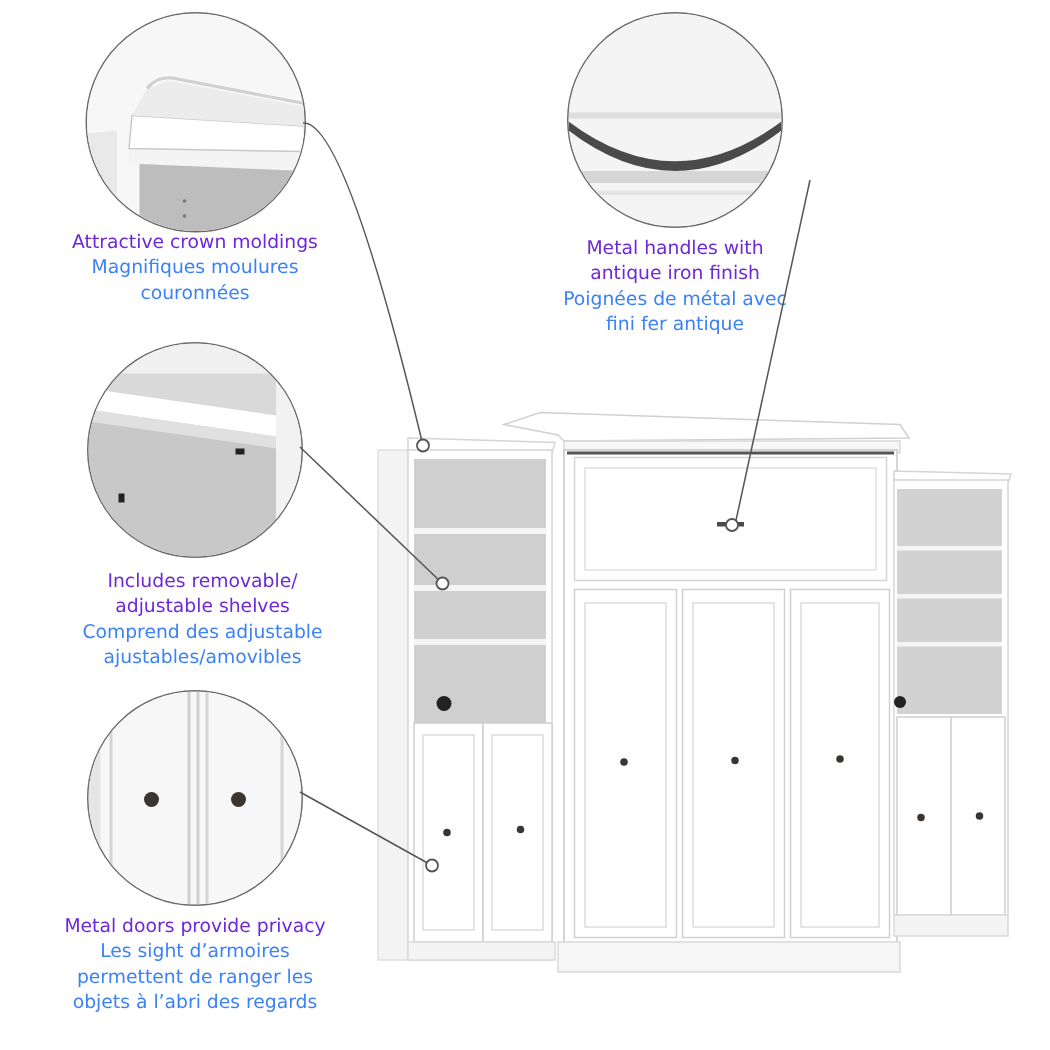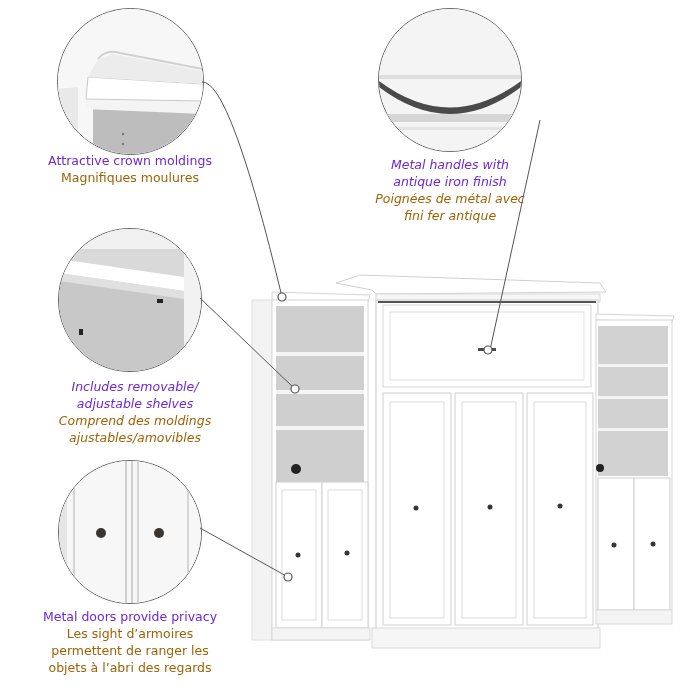--- a/index.html
+++ b/index.html
@@ -1,20 +1,20 @@
 <!DOCTYPE html>
 <html><head>
 <meta charset="utf-8">
 <style>
   html,body{margin:0;padding:0;background:#fff;}
   body{width:700px;height:700px;position:relative;overflow:hidden;font-family:"DejaVu Sans","Liberation Sans",sans-serif;}
   .circle{position:absolute;border-radius:50%;border:1.5px solid #6a6a6a;overflow:hidden;background:#f2f2f2;}
   .caption{position:absolute;text-align:center;line-height:17px;font-size:12.5px;}
   .caption .en{color:#6d28d9;display:block;}
-  .caption .fr{color:#a16207;display:block;}
+  .caption .fr{color:#3b82f6;display:block;}
   svg.overlay{position:absolute;left:0;top:0;}
 </style>
 </head>
 <body>
 
 <div class="circle" style="left:57px;top:8px;width:145px;height:145px;">
   <svg width="145" height="145" viewBox="0 0 145 145">
     <rect x="0" y="0" width="145" height="145" fill="#f7f7f7"></rect>
     <polygon points="0,80 20,78 20,145 0,145" fill="#e9e9e9"></polygon>
     <polygon points="35,100 145,104 145,145 35,145" fill="#bdbdbd"></polygon>
@@ -22,54 +22,55 @@
     <polygon points="30,68 145,75 145,92 28,90" fill="#ffffff" stroke="#c9c9c9" stroke-width="1"></polygon>
     <polygon points="40,50 55,45 145,62 145,75 30,68" fill="#ececec"></polygon>
     <path d="M40,50 Q48,40 62,44 L145,60" stroke="#d0d0d0" fill="none" stroke-width="2"></path>
     <circle cx="65" cy="125" r="1.2" fill="#777"></circle>
     <circle cx="65" cy="135" r="1.2" fill="#777"></circle>
   </svg>
 </div>
 <div class="caption" style="left:20px;top:152px;width:220px;">
   <span class="en">Attractive crown moldings</span>
   <span class="fr">Magnifiques moulures</span>
+  <span class="fr">couronnées</span>
 </div>
 
 <div class="circle" style="left:378px;top:8px;width:142px;height:142px;">
   <svg width="142" height="142" viewBox="0 0 142 142">
     <rect width="142" height="142" fill="#f4f4f4"></rect>
     <rect x="0" y="66" width="142" height="4" fill="#dedede"></rect>
     <path d="M0,72 Q71,125 142,72 L142,78 Q71,132 0,78 Z" fill="#4a4a4a"></path>
     <rect x="0" y="105" width="142" height="8" fill="#d6d6d6"></rect>
     <rect x="0" y="118" width="142" height="3" fill="#e3e3e3"></rect>
   </svg>
 </div>
-<div class="caption" style="left:360px;top:156px;width:180px;font-style:italic;">
+<div class="caption" style="left:360px;top:156px;width:180px;">
   <span class="en">Metal handles with</span>
   <span class="en">antique iron finish</span>
   <span class="fr">Poignées de métal avec</span>
   <span class="fr">fini fer antique</span>
 </div>
 
 <div class="circle" style="left:58px;top:228px;width:142px;height:142px;">
   <svg width="142" height="142" viewBox="0 0 142 142">
     <rect width="142" height="142" fill="#d9d9d9"></rect>
     <polygon points="0,0 142,0 142,20 0,20" fill="#f0f0f0"></polygon>
     <polygon points="0,30 125,48 125,62 0,44" fill="#ffffff"></polygon>
     <polygon points="0,44 125,62 125,70 0,52" fill="#e0e0e0"></polygon>
     <rect x="125" y="0" width="17" height="142" fill="#f2f2f2"></rect>
     <polygon points="0,52 125,70 125,142 0,142" fill="#c8c8c8"></polygon>
     <rect x="98" y="70" width="6" height="4" fill="#222"></rect>
     <rect x="20" y="100" width="4" height="6" fill="#222"></rect>
   </svg>
 </div>
-<div class="caption" style="left:30px;top:378px;width:210px;font-style:italic;">
+<div class="caption" style="left:30px;top:378px;width:210px;">
   <span class="en">Includes removable/</span>
   <span class="en">adjustable shelves</span>
-  <span class="fr">Comprend des moldings</span>
+  <span class="fr">Comprend des adjustable</span>
   <span class="fr">ajustables/amovibles</span>
 </div>
 
 <div class="circle" style="left:58px;top:460px;width:142px;height:142px;">
   <svg width="142" height="142" viewBox="0 0 142 142">
     <rect width="142" height="142" fill="#f7f7f7"></rect>
     <rect x="0" y="0" width="8" height="142" fill="#e5e5e5"></rect>
     <rect x="14" y="0" width="2" height="142" fill="#d5d5d5"></rect>
     <rect x="66" y="0" width="2" height="142" fill="#cfcfcf"></rect>
     <rect x="72" y="0" width="2" height="142" fill="#cfcfcf"></rect>

